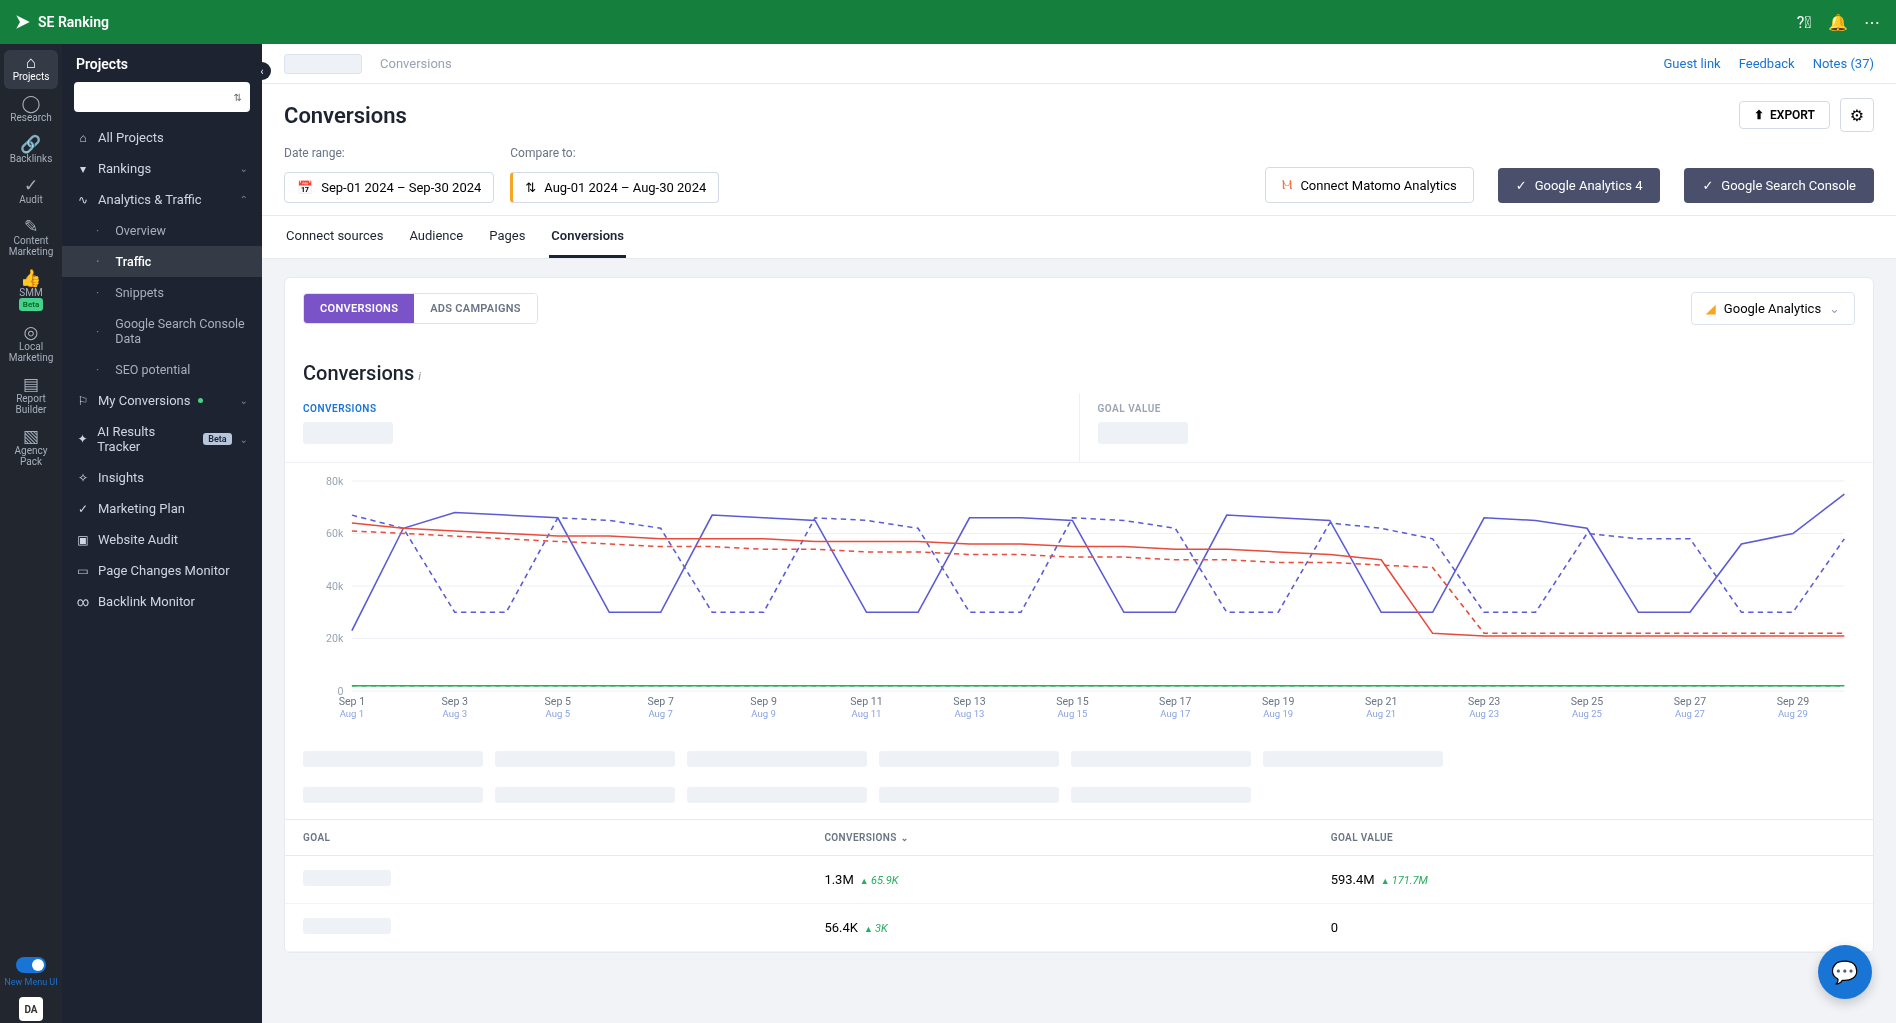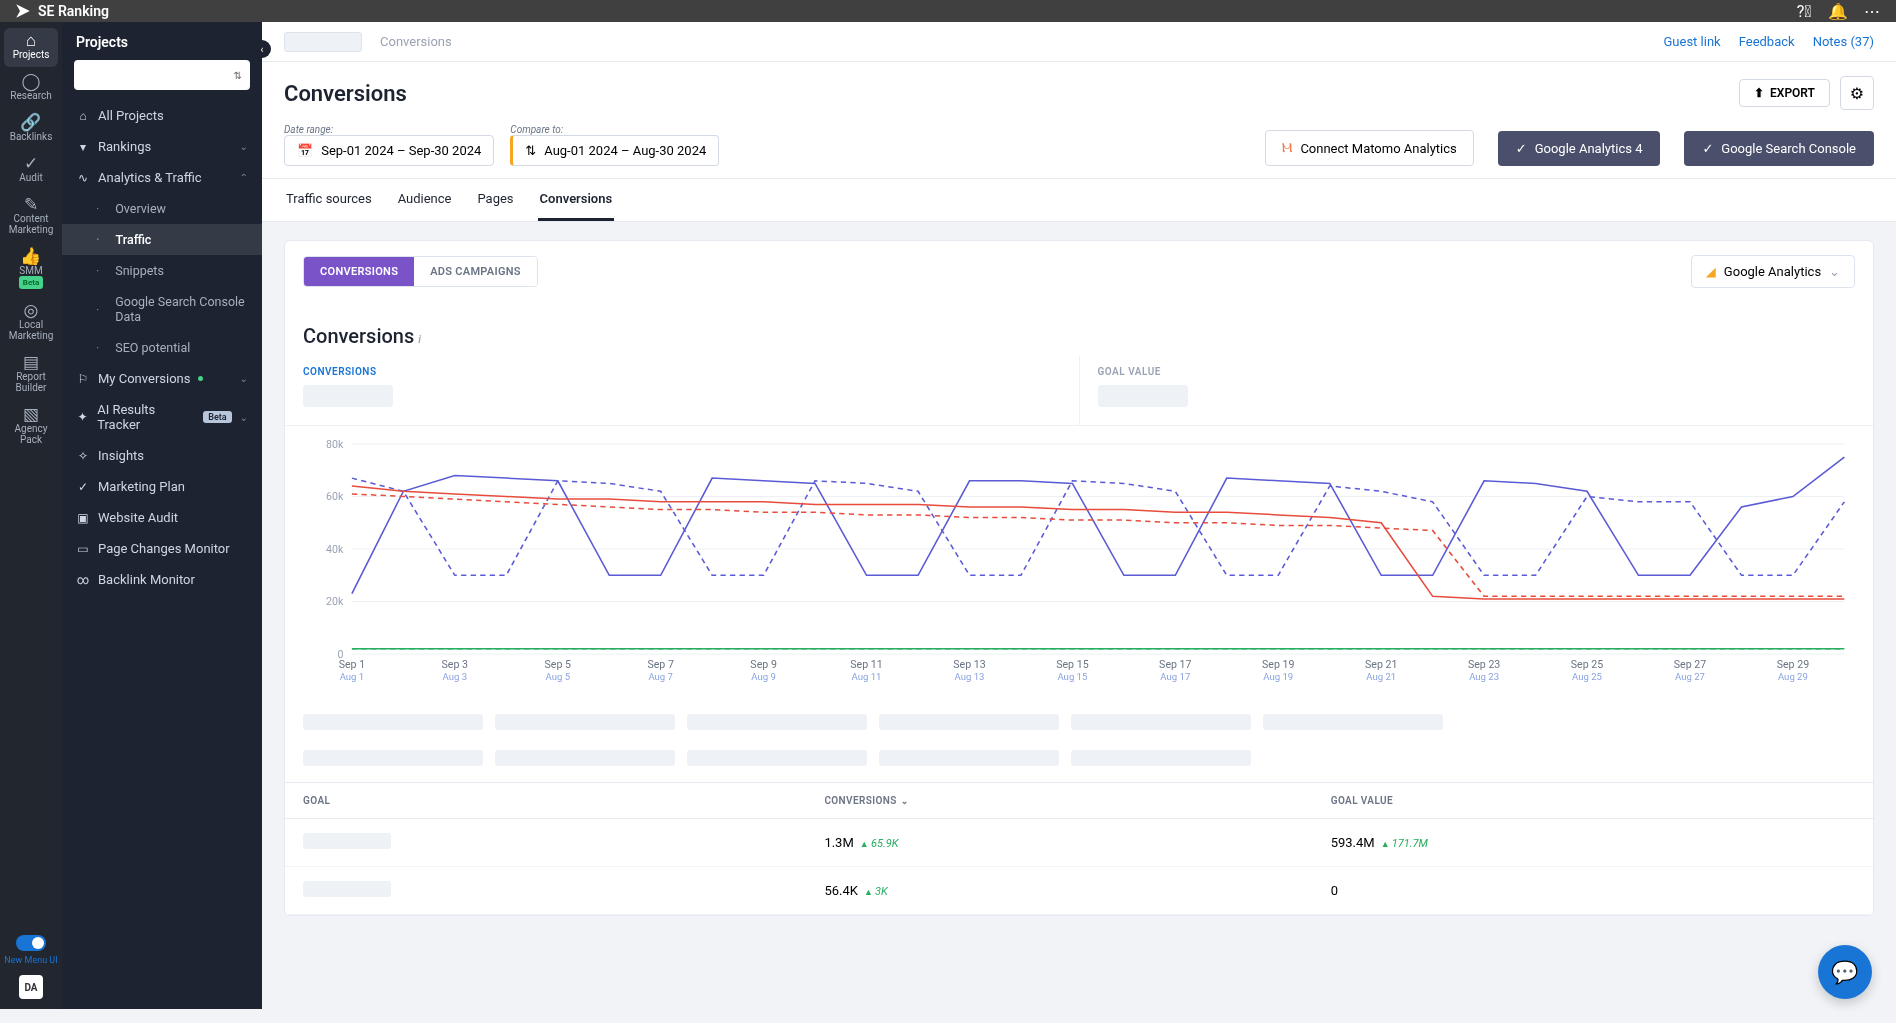--- a/index.html
+++ b/index.html
@@ -1,17 +1,17 @@
 <!DOCTYPE html>
 <html><head>
 <meta charset="utf-8">
 <style>
 * { margin: 0; padding: 0; box-sizing: border-box; font-family: -apple-system, BlinkMacSystemFont, "Segoe UI", Roboto, sans-serif; }
 body { width: 1896px; height: 1023px; overflow: hidden; background: #f1f3f6; }
-.topbar { height: 22px; background: #404040; display: flex; align-items: center; padding: 0 14px; color: #fff; }
+.topbar { height: 44px; background: #15803d; display: flex; align-items: center; padding: 0 14px; color: #fff; }
 .topbar .logo { display: flex; align-items: center; gap: 6px; font-weight: 600; font-size: 14px; }
 .topbar .spacer { flex: 1; }
 .topbar .ticon { width: 20px; height: 20px; margin-left: 14px; cursor: pointer; display:flex;align-items:center;justify-content:center; }
 .shell { display: flex; height: calc(100% - 36px); }
 .rail { width: 62px; background: #21262f; display: flex; flex-direction: column; align-items: center; padding-top: 6px; }
 .rail .ritem { width: 54px; padding: 7px 0; text-align: center; color: #a7b0bd; font-size: 10px; line-height: 11px; cursor: pointer; border-radius: 6px; margin-bottom: 2px; }
 .rail .ritem.active { background: #343b47; color: #fff; }
 .rail .ritem .ricon { font-size: 17px; display: block; margin-bottom: 3px; }
 .rail .beta { display:inline-block;background:#46d28a;color:#0b3;font-size:8px;padding:1px 4px;border-radius:3px;color:#062;font-weight:600;}
 .rail .toggle-wrap { margin-top: auto; margin-bottom: 10px; text-align:center;}
@@ -37,21 +37,21 @@
 .crumbs { height:40px; border-bottom:1px solid #e6e9ef; display:flex; align-items:center; padding:0 22px; font-size:13px; color:#9aa3b3; gap:18px;}
 .crumbs .crumb-redact { width:78px;height:20px;background:#eef1f6;border-radius:3px;border:1px solid #dde3ed;}
 .crumbs .spacer { flex:1;}
 .crumbs .tlink { color:#1975d5; cursor:pointer;}
 .headerbar { padding:14px 22px 10px; display:flex; align-items:center; }
 .headerbar h1 { font-size:22px; font-weight:600; color:#1d2330;}
 .headerbar .spacer { flex:1;}
 .export-btn { background:#fff;border:1px solid #d4dae5;border-radius:4px;padding:6px 14px;font-size:12px;font-weight:600;cursor:pointer;display:flex;align-items:center;gap:6px;}
 .gear-btn { width:34px;height:34px;border:1px solid #d4dae5;border-radius:4px;margin-left:10px;display:flex;align-items:center;justify-content:center;cursor:pointer;font-size:16px;}
 .controls { padding:4px 22px 12px; display:flex; align-items:flex-end; gap:16px; border-bottom:1px solid #e6e9ef;}
-.ctrl-group label { font-size:10px; color:#6a7485; display:block; margin-bottom:0;font-style:italic;}
+.ctrl-group label { font-size:12px; color:#6a7485; display:block; margin-bottom:12px;}
 .picker { border:1px solid #d4dae5;border-radius:4px;padding:7px 12px;font-size:13px;display:flex;align-items:center;gap:8px;cursor:pointer;background:#fff;}
 .picker.orange { border-left:3px solid #f5a623;}
 .controls .spacer{flex:1;}
 .conn-btn { border:1px solid #d4dae5;border-radius:4px;padding:9px 16px;font-size:13px;cursor:pointer;background:#fff;display:flex;align-items:center;gap:8px;}
 .pur-btn { background:#4a4f6c;color:#fff;border:none;border-radius:4px;padding:10px 18px;font-size:13px;cursor:pointer;display:flex;align-items:center;gap:8px;margin-left:8px;}
 .tabs { padding:0 22px; display:flex; gap:22px; border-bottom:1px solid #e6e9ef; font-size:13px;}
 .tabs .tab { padding:12px 2px; color:#1d2330; cursor:pointer;}
 .tabs .tab.active { font-weight:600; border-bottom:3px solid #1d2330;}
 .content { padding:18px 22px 40px; background:#f1f3f6; flex:1; overflow:auto;}
 .card { background:#fff; border:1px solid #e6e9ef; border-radius:6px;}
@@ -224,21 +224,21 @@
           <span>✓</span>
           <span>Google Analytics 4</span>
         </button>
       <button class="pur-btn">
           <span>✓</span>
           <span>Google Search Console</span>
         </button>
     </div>
 
     <div class="tabs" id="tabs">
-        <div class="tab">Traffic sources</div>
+        <div class="tab">Connect sources</div>
         <div class="tab">Audience</div>
         <div class="tab">Pages</div>
         <div class="tab active">Conversions</div>
       </div>
 
     <div class="content">
       <div class="card">
         <div class="toggle-row">
           <div class="seg" id="seg">
               <button class="active">CONVERSIONS</button>

